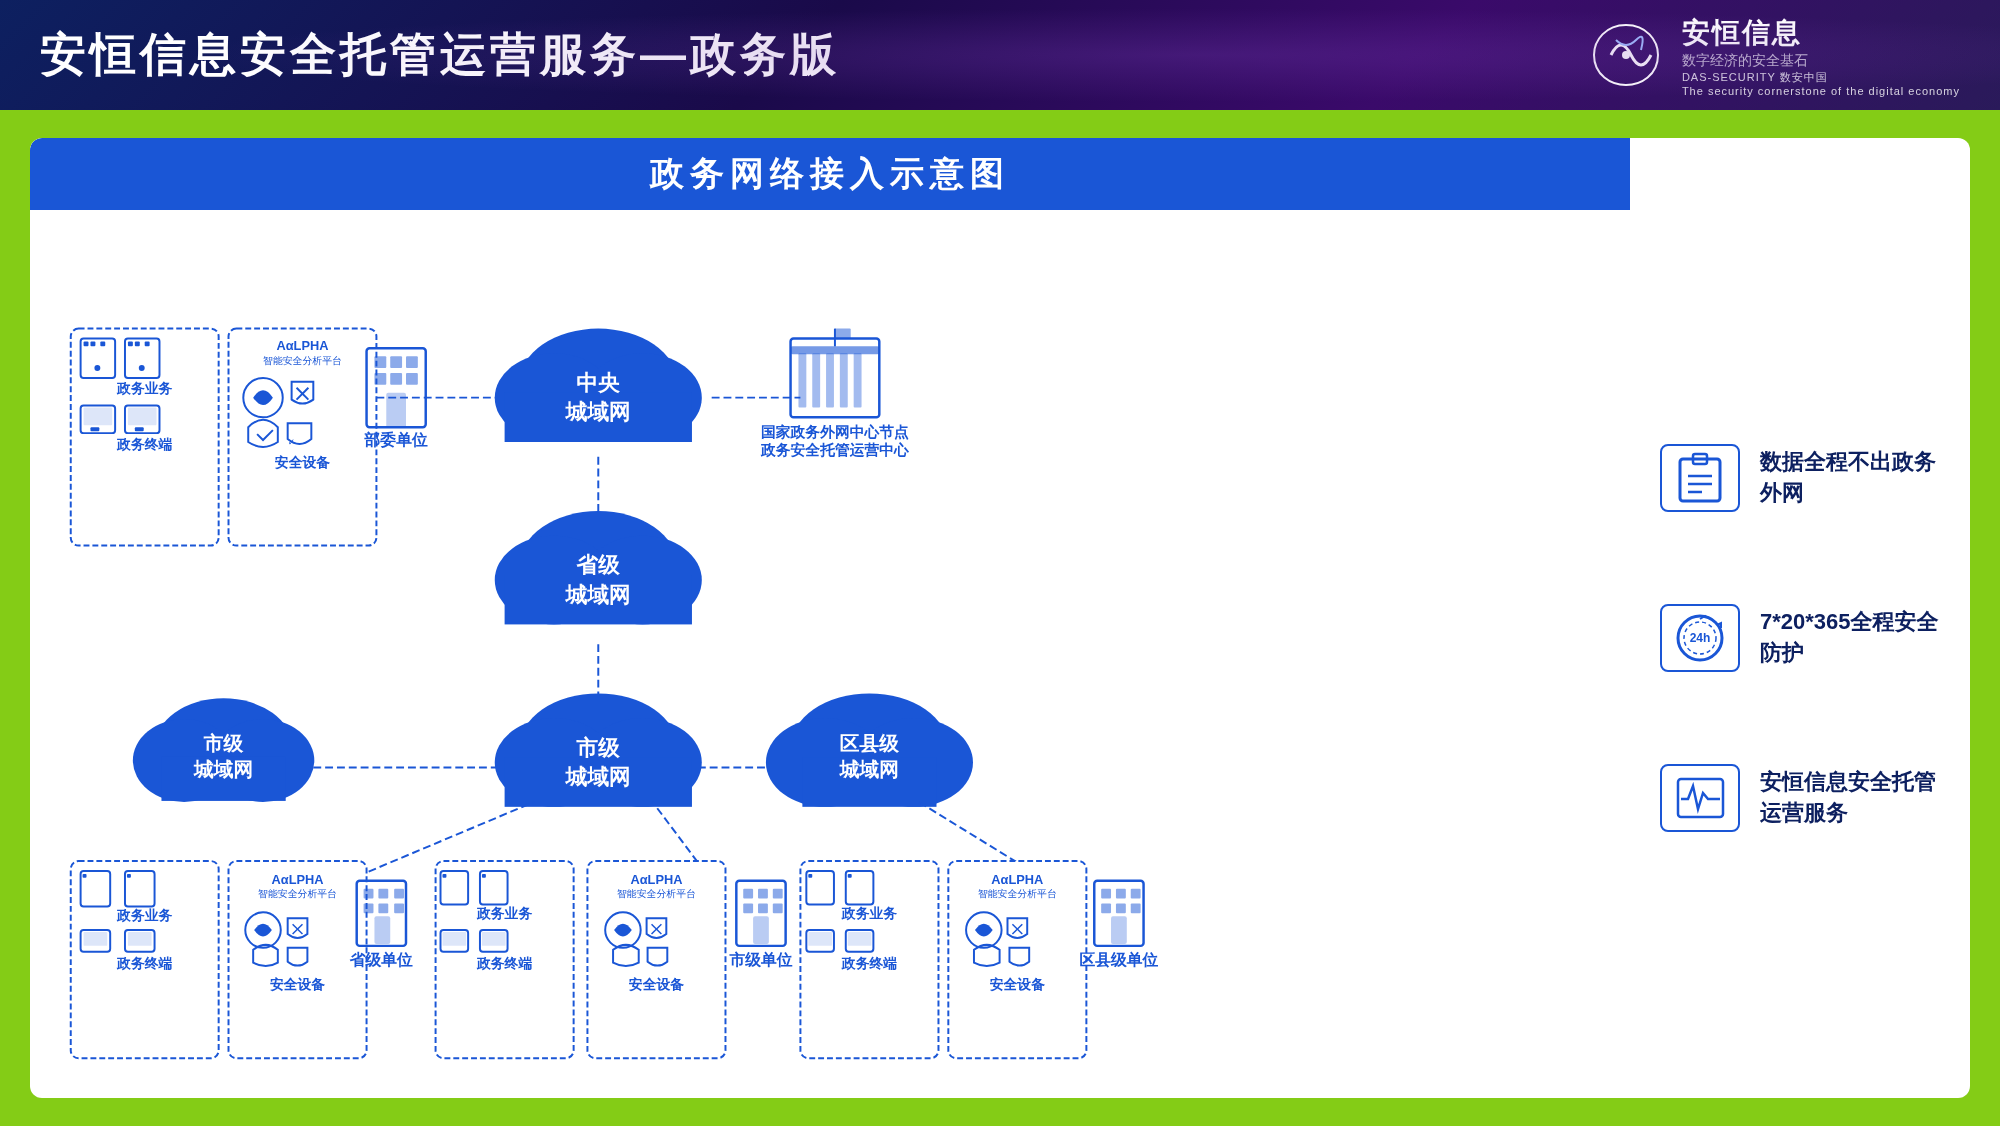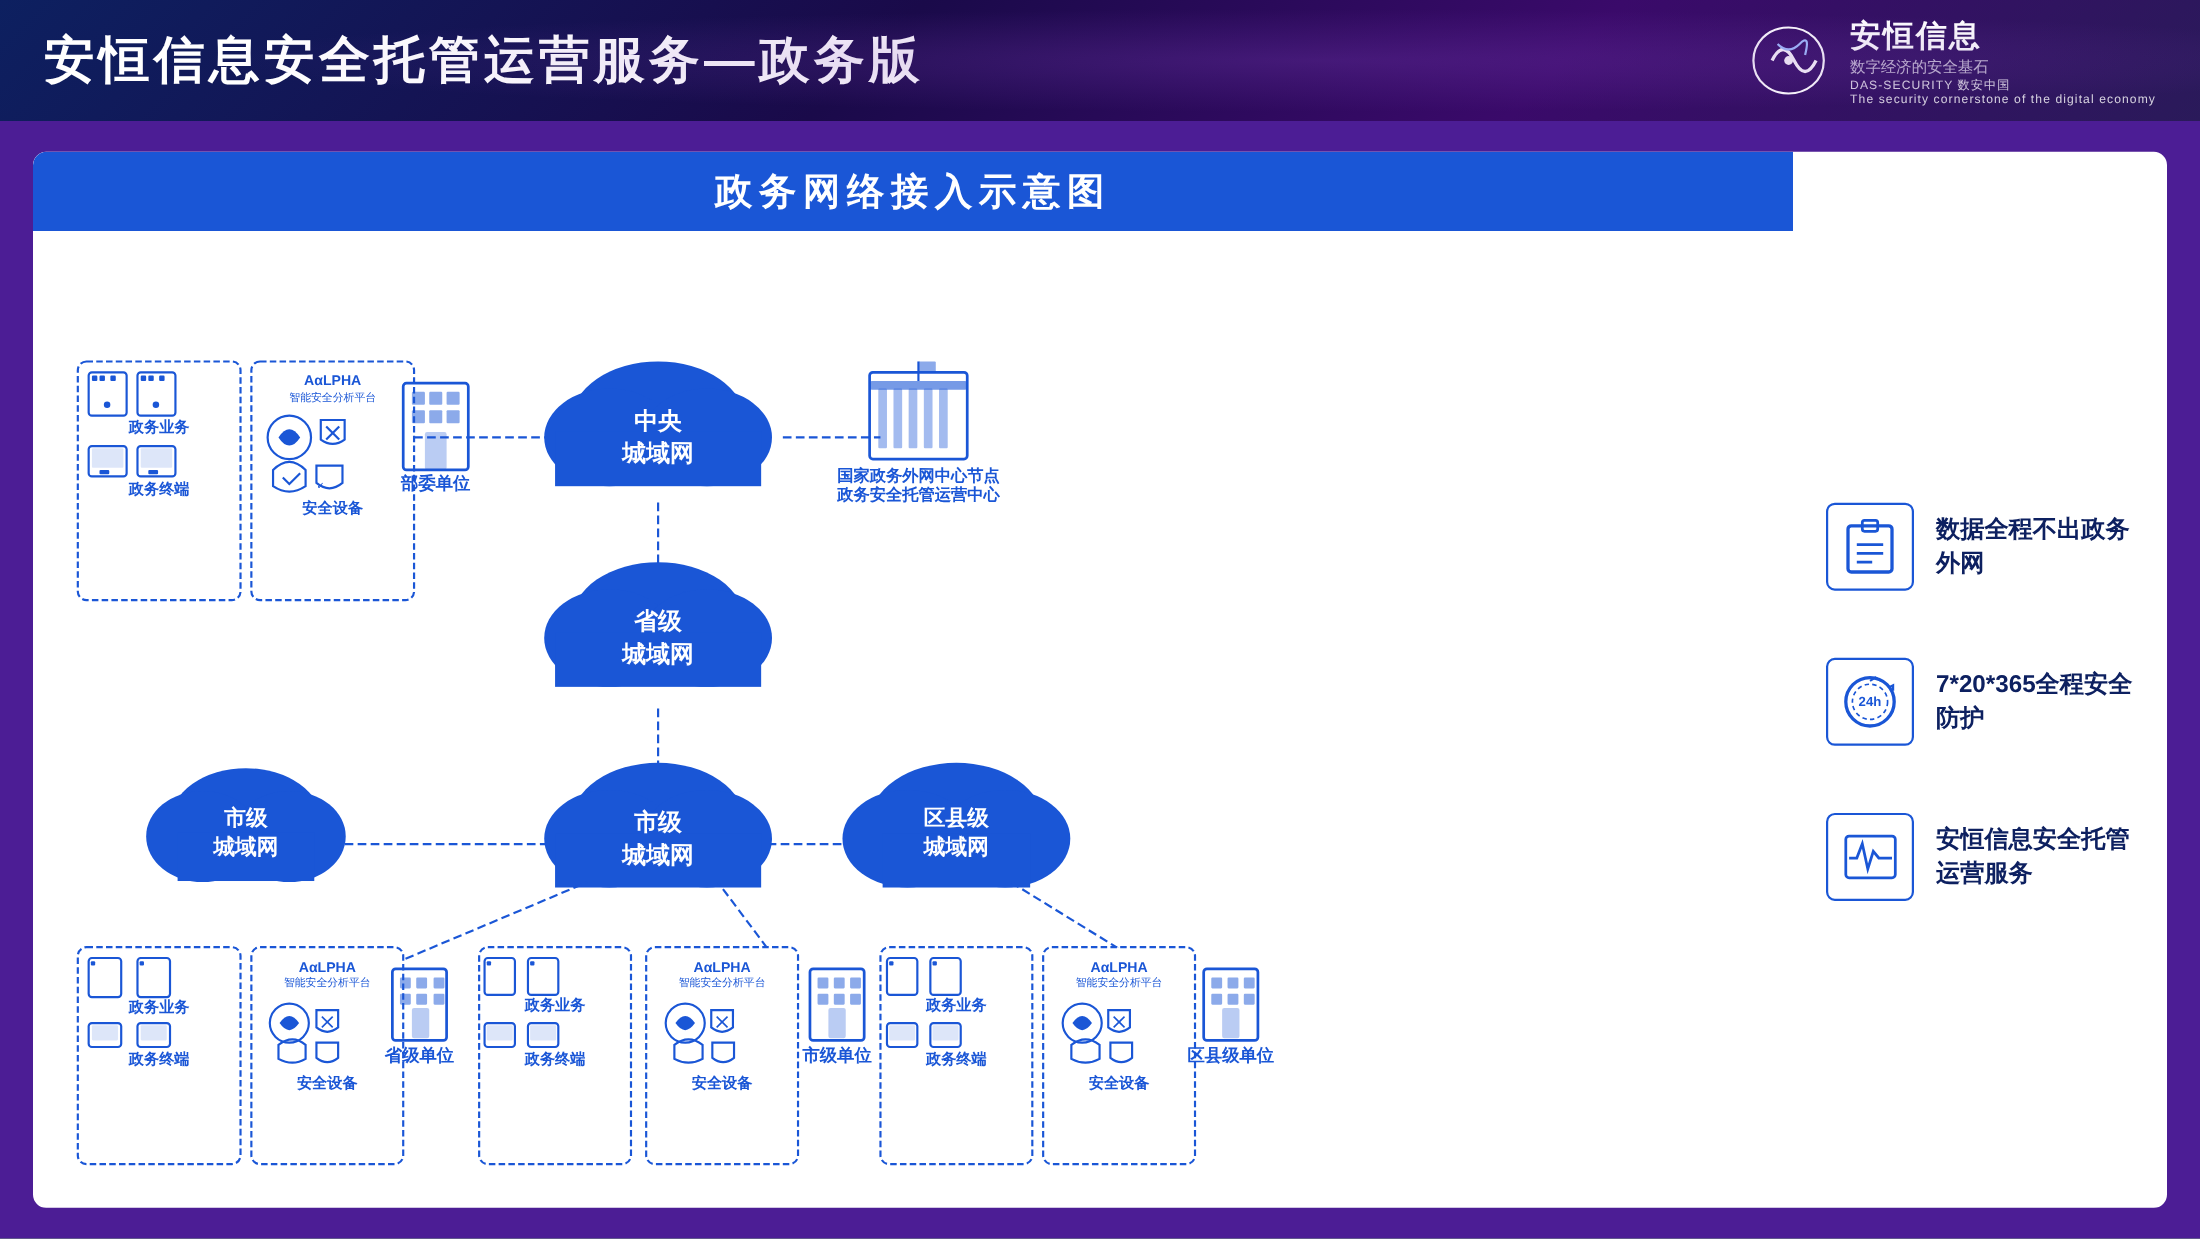--- a/index.html
+++ b/index.html
@@ -53,21 +53,21 @@
       font-size: 11px;
       color: rgba(255,255,255,0.8);
       letter-spacing: 1px;
     }
 
     
     .main {
       position: absolute;
       top: 110px;
       left: 0; right: 0; bottom: 0;
-      background: #4c1d95;
+      background: #84cc16;
       display: flex;
       align-items: center;
       justify-content: center;
       padding: 20px;
     }
 
     
     .diagram-container {
       width: 1940px;
       height: 960px;
@@ -78,21 +78,21 @@
       overflow: hidden;
     }
 
     .sidebar-item {
       display: flex;
       align-items: center;
       gap: 20px;
     }
     .sidebar-icon-box {
       width: 80px;
-      height: 80px;
+      height: 68px;
       border: 2px solid #1a56d6;
       border-radius: 8px;
       display: flex;
       align-items: center;
       justify-content: center;
       flex-shrink: 0;
     }
     .sidebar-item-text {
       font-size: 22px;
       color: #0d2060;
@@ -379,21 +379,21 @@
           <rect x="1065" y="683" width="10" height="10" rx="1" fill="#1a56d6" opacity="0.5"></rect>
           <rect x="1080" y="683" width="10" height="10" rx="1" fill="#1a56d6" opacity="0.5"></rect>
           <rect x="1095" y="683" width="10" height="10" rx="1" fill="#1a56d6" opacity="0.5"></rect>
           <rect x="1075" y="696" width="16" height="28" rx="2" fill="#1a56d6" opacity="0.3"></rect>
           <text x="1083" y="745" text-anchor="middle" fill="#1a56d6" font-size="16" font-weight="bold" font-family="Microsoft YaHei,sans-serif">区县级单位</text>
         </g>
 
       </svg>
     </div>
 
-    <div style="position:absolute;top:0;right:0;width:340px;height:100%;padding:80px 30px 40px 30px;display:flex;flex-direction:column;gap:61px;justify-content:center;">
+    <div style="position:absolute;top:0;right:0;width:340px;height:100%;padding:80px 30px 40px 30px;display:flex;flex-direction:column;gap:92px;justify-content:center;">
 
       <div class="sidebar-item">
         <div class="sidebar-icon-box">
           <svg width="50" height="55" viewBox="0 0 50 55" xmlns="http://www.w3.org/2000/svg">
             <rect x="5" y="8" width="40" height="42" rx="3" fill="none" stroke="#1a56d6" stroke-width="3"></rect>
             <rect x="18" y="3" width="14" height="10" rx="2" fill="none" stroke="#1a56d6" stroke-width="2.5"></rect>
             <line x1="13" y1="25" x2="37" y2="25" stroke="#1a56d6" stroke-width="2.5"></line>
             <line x1="13" y1="33" x2="37" y2="33" stroke="#1a56d6" stroke-width="2.5"></line>
             <line x1="13" y1="41" x2="27" y2="41" stroke="#1a56d6" stroke-width="2.5"></line>
           </svg>

